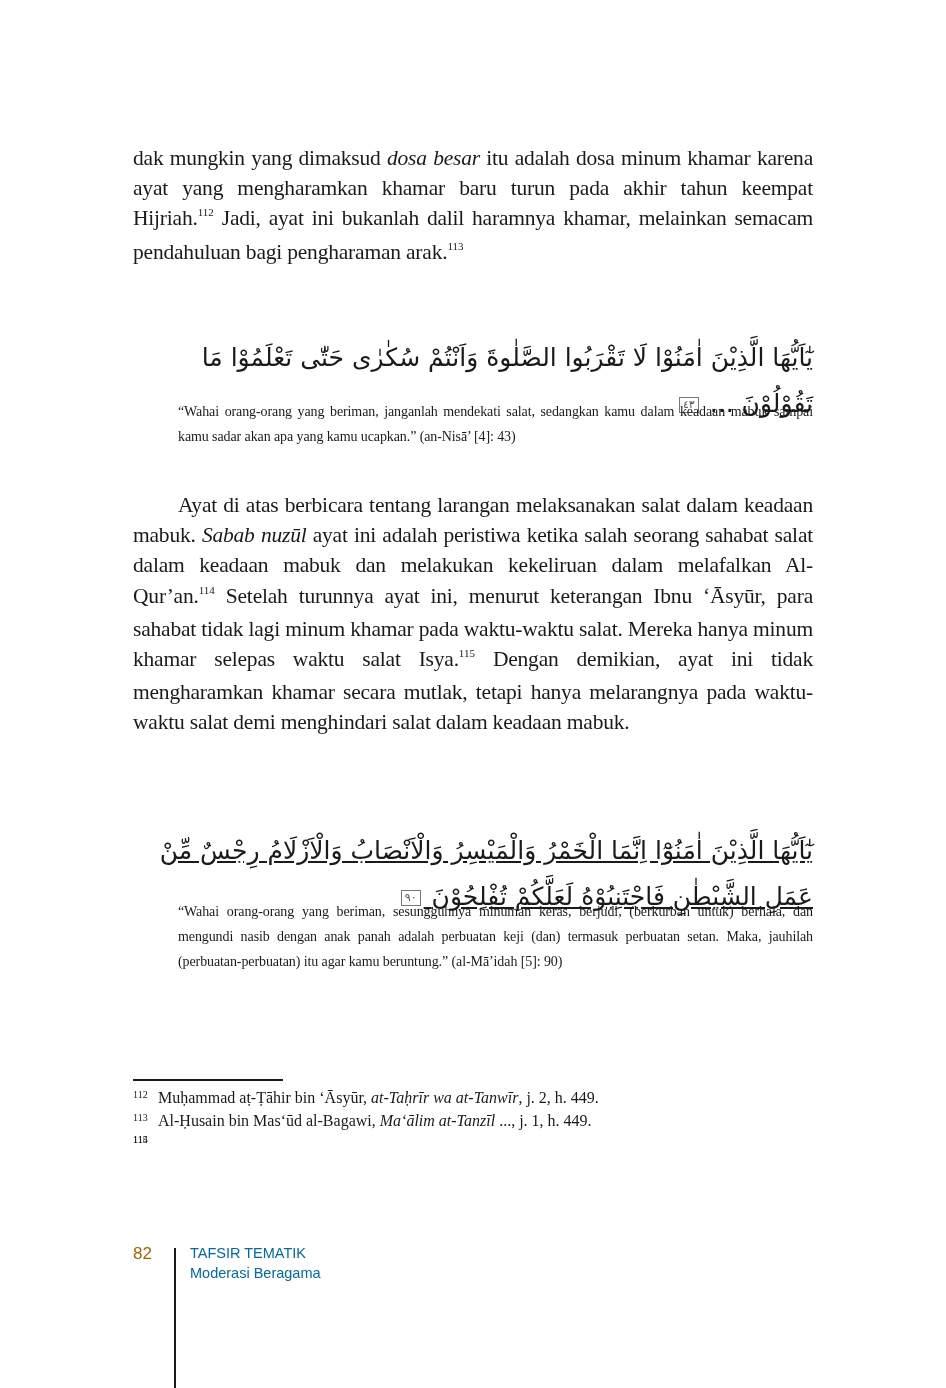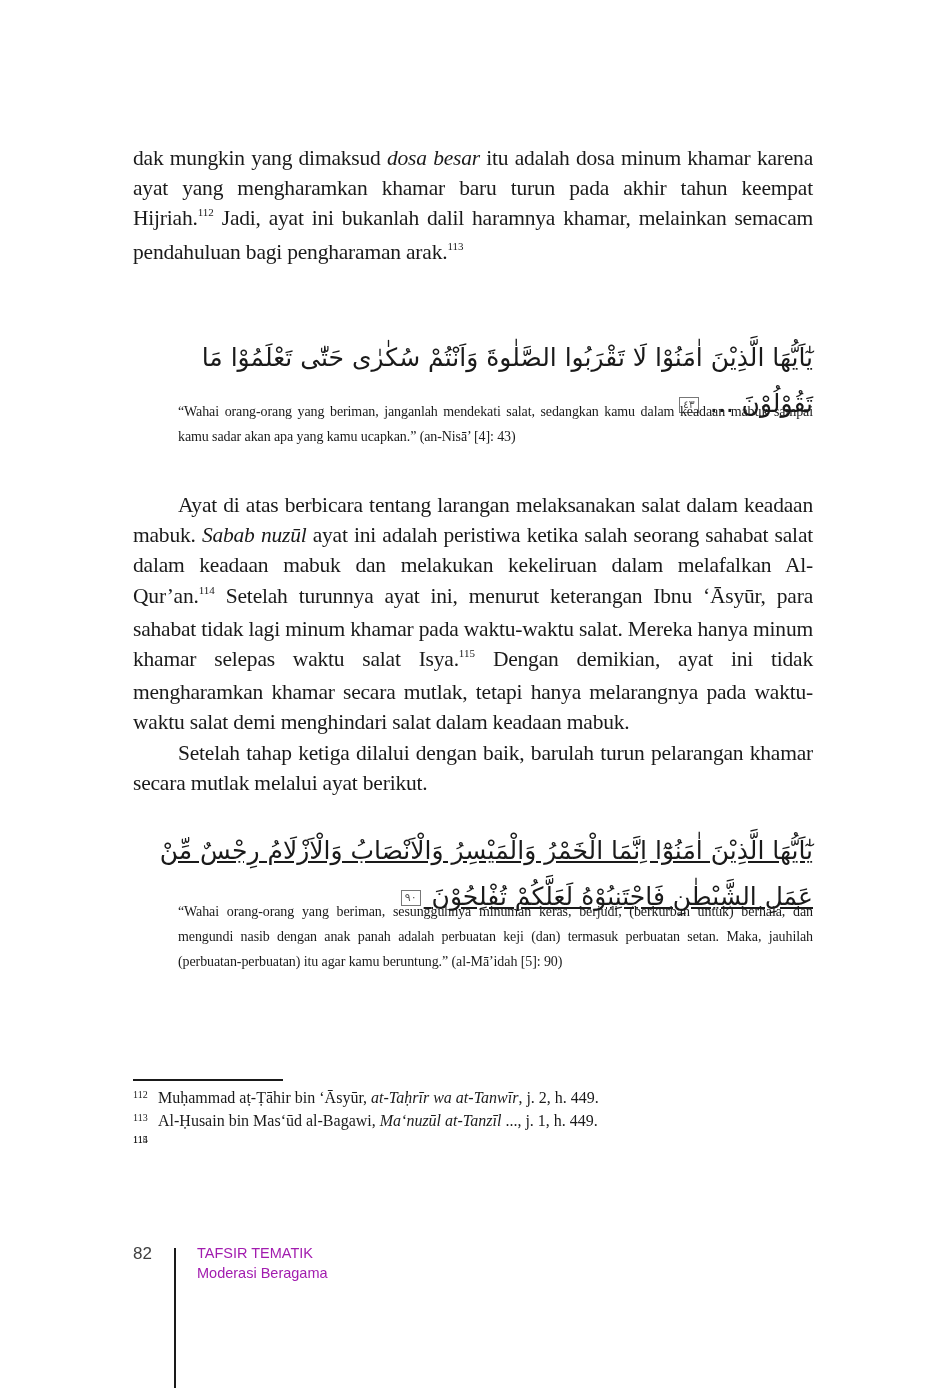--- a/index.html
+++ b/index.html
@@ -34,26 +34,26 @@
   .fn-rule { position: absolute; left: 133px; top: 1079px; width: 150px; height: 2px; background: #1a1a1a; }
   .footnotes {
     position: absolute; left: 133px; top: 1087px; width: 680px;
     font-family: "Liberation Serif", "DejaVu Serif", serif;
     font-size: 16px; line-height: 22.5px;
   }
   .fn-item { position: relative; padding-left: 25px; text-align: justify; }
   .fn-num { position: absolute; left: 0; top: -3px; font-size: 10px; }
   .footer-num {
     position: absolute; left: 133px; top: 1244px;
-    font-family: "Liberation Sans", "DejaVu Sans", sans-serif; font-size: 17px; color: #404040;
+    font-family: "Liberation Sans", "DejaVu Sans", sans-serif; font-size: 17px; color: #a16207;
   }
   .footer-rule { position: absolute; left: 174px; top: 1248px; width: 2px; height: 140px; background: #1a1a1a; }
   .footer-title {
-    position: absolute; left: 197px; top: 1243px;
-    font-family: "Liberation Sans", "DejaVu Sans", sans-serif; font-size: 14.5px; line-height: 20px; color: #a21caf;
+    position: absolute; left: 190px; top: 1243px;
+    font-family: "Liberation Sans", "DejaVu Sans", sans-serif; font-size: 14.5px; line-height: 20px; color: #0369a1;
   }
   .footer-title div { white-space: nowrap; }
   em { font-style: italic; }
 </style>
 </head>
 <body>
 
 <div class="page">
 
   <div class="body-text" style="top:143px;">
@@ -64,42 +64,41 @@
     <span>يٰٓاَيُّهَا الَّذِيْنَ اٰمَنُوْا لَا تَقْرَبُوا الصَّلٰوةَ وَاَنْتُمْ سُكٰرٰى حَتّٰى تَعْلَمُوْا مَا تَقُوْلُوْنَ ...</span>
     <span class="ayah-marker">٤٣</span>
   </div>
 
   <div class="quote" style="top:400px;">
     <p>“Wahai orang-orang yang beriman, janganlah mendekati salat, sedangkan kamu dalam keadaan mabuk sampai kamu sadar akan apa yang kamu ucapkan.” (an-Nisā’ [4]: 43)</p>
   </div>
 
   <div class="body-text" style="top:490px;">
     <p class="indent"><span>Ayat di atas berbicara tentang larangan melaksanakan salat dalam keadaan mabuk. </span><em>Sabab nuzūl</em><span> ayat ini adalah peristiwa ketika salah seorang sahabat salat dalam keadaan mabuk dan melakukan kekeliruan dalam melafalkan Al-Qur’an.</span><sup class="fn">114</sup><span> Setelah turunnya ayat ini, menurut keterangan Ibnu ‘Āsyūr, para sahabat tidak lagi minum khamar pada waktu-waktu salat. Mereka hanya minum khamar selepas waktu salat Isya.</span><sup class="fn">115</sup><span> Dengan demikian, ayat ini tidak mengharamkan khamar secara mutlak, tetapi hanya melarangnya pada waktu-waktu salat demi menghindari salat dalam keadaan mabuk.</span></p>
-    <p class="indent"><span>Setelah tahap ketiga dilalui dengan baik, barulah turun pelarangan khamar secara mutlak melalui ayat berikut.</span></p>
   </div>
 
   <div class="arabic" style="top:828px;text-decoration:underline;">
     <span>يٰٓاَيُّهَا الَّذِيْنَ اٰمَنُوْٓا اِنَّمَا الْخَمْرُ وَالْمَيْسِرُ وَالْاَنْصَابُ وَالْاَزْلَامُ رِجْسٌ مِّنْ عَمَلِ الشَّيْطٰنِ فَاجْتَنِبُوْهُ لَعَلَّكُمْ تُفْلِحُوْنَ</span>
     <span class="ayah-marker">٩٠</span>
   </div>
 
   <div class="quote" style="top:900px;">
     <p>“Wahai orang-orang yang beriman, sesungguhnya minuman keras, berjudi, (berkurban untuk) berhala, dan mengundi nasib dengan anak panah adalah perbuatan keji (dan) termasuk perbuatan setan. Maka, jauhilah (perbuatan-perbuatan) itu agar kamu beruntung.” (al-Mā’idah [5]: 90)</p>
   </div>
 
   <div class="fn-rule"></div>
 
   <div class="footnotes">
     <div class="fn-item">
       <span class="fn-num">112</span>
       <span class="fn-body"><span>Muḥammad aṭ-Ṭāhir bin ‘Āsyūr, </span><em>at-Taḥrīr wa at-Tanwīr</em><span>, j. 2, h. 449.</span></span>
     </div>
     <div class="fn-item">
       <span class="fn-num">113</span>
-      <span class="fn-body"><span>Al-Ḥusain bin Mas‘ūd al-Bagawi, </span><em>Ma‘nuzūl at-Tanzīl</em><span> ..., j. 1, h. 449.</span></span>
+      <span class="fn-body"><span>Al-Ḥusain bin Mas‘ūd al-Bagawi, </span><em>Ma‘ālim at-Tanzīl</em><span> ..., j. 1, h. 449.</span></span>
     </div>
     <div class="fn-item">
       <span class="fn-num">114</span>
     </div>
     <div class="fn-item">
       <span class="fn-num">115</span>
     </div>
   </div>
 
   <div class="footer-num">82</div>

